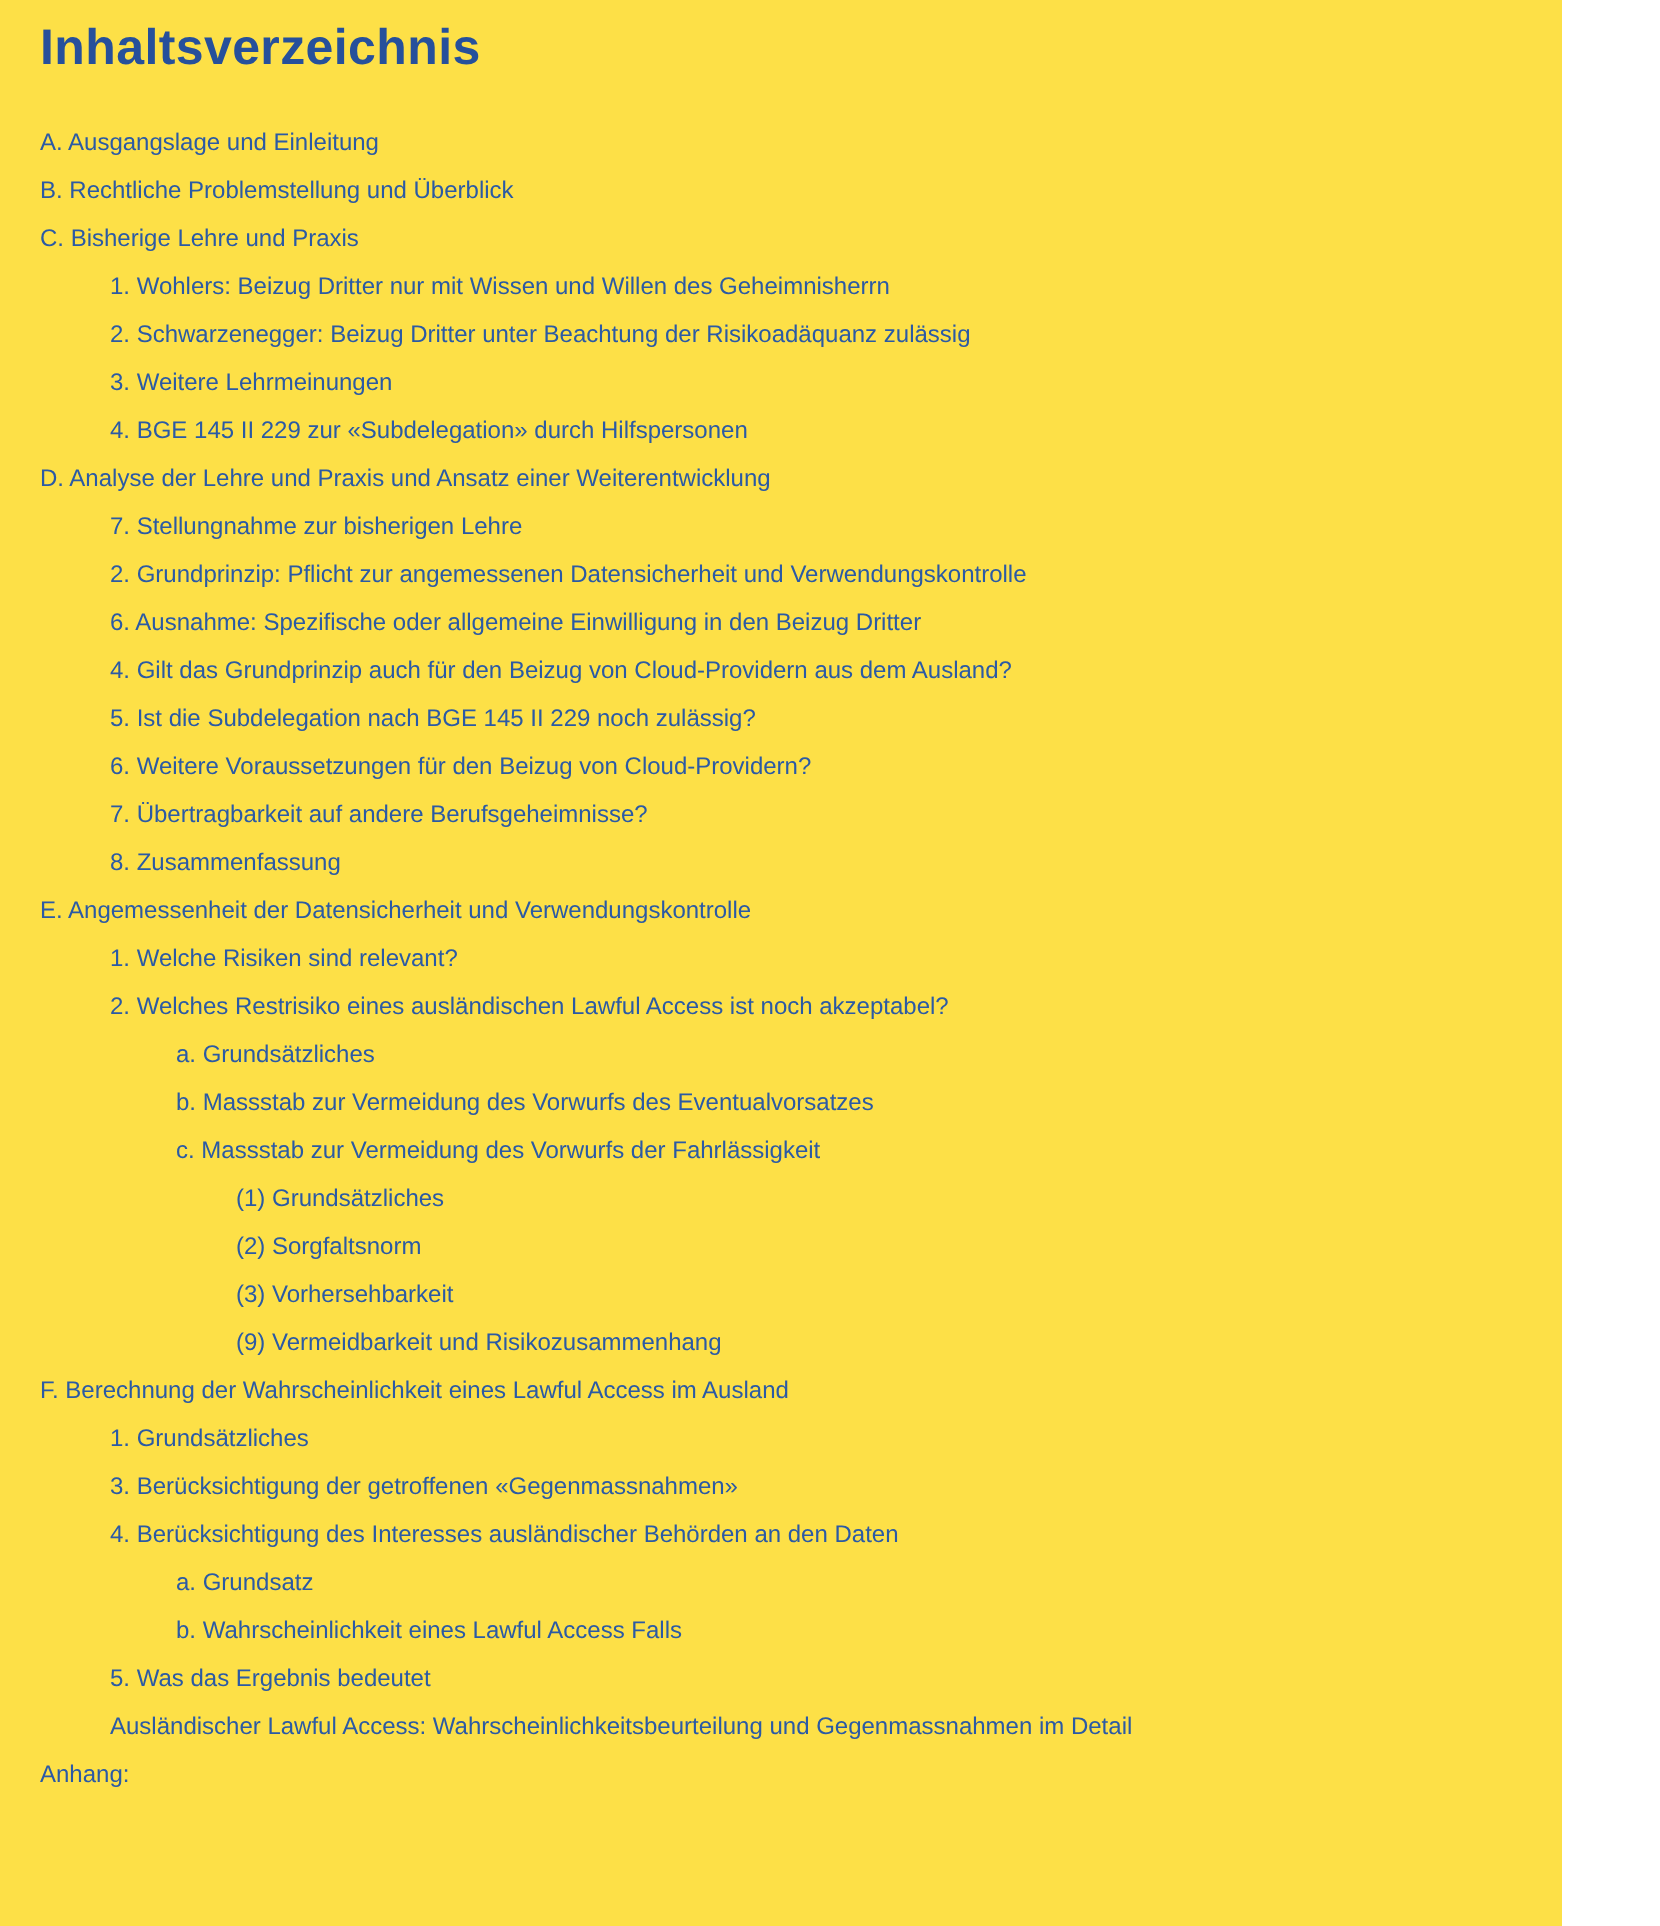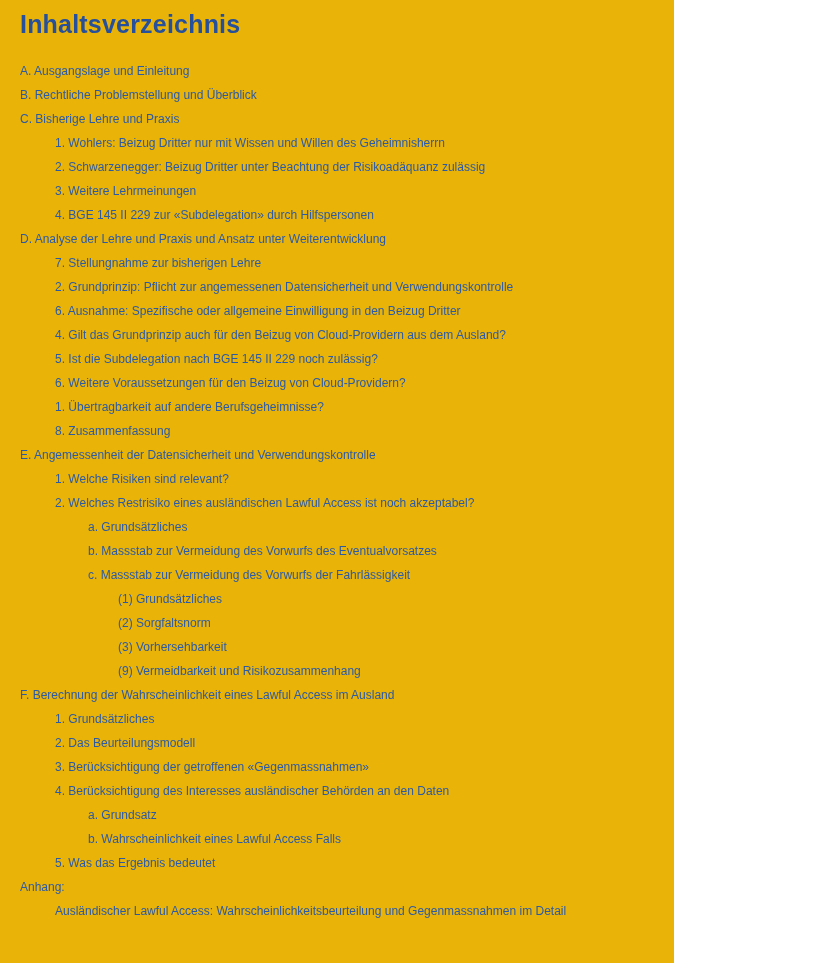--- a/index.html
+++ b/index.html
@@ -10,24 +10,24 @@
   }
   body {
     width: 830px;
     height: 963px;
     overflow: hidden;
     font-family: "Liberation Sans", sans-serif;
     -webkit-font-smoothing: antialiased;
   }
   .page {
     box-sizing: border-box;
-    width: 674px;
+    width: 781px;
     height: 963px;
     padding: 10px 10px 0 20px;
-    background: #eab308;
+    background: #fde047;
   }
   .page-title {
     margin: 0 0 21px 0;
     font-size: 25px;
     line-height: 28px;
     font-weight: bold;
     color: var(--title-color, #26509B);
     letter-spacing: 0.2px;
   }
   .toc {
@@ -51,43 +51,42 @@
 <main class="page">
   <h1 class="page-title">Inhaltsverzeichnis</h1>
   <nav class="toc" id="toc">
       <div class="entry lvl0">A. Ausgangslage und Einleitung</div>
       <div class="entry lvl0">B. Rechtliche Problemstellung und Überblick</div>
       <div class="entry lvl0">C. Bisherige Lehre und Praxis</div>
       <div class="entry lvl1">1. Wohlers: Beizug Dritter nur mit Wissen und Willen des Geheimnisherrn</div>
       <div class="entry lvl1">2. Schwarzenegger: Beizug Dritter unter Beachtung der Risikoadäquanz zulässig</div>
       <div class="entry lvl1">3. Weitere Lehrmeinungen</div>
       <div class="entry lvl1">4. BGE 145 II 229 zur «Subdelegation» durch Hilfspersonen</div>
-      <div class="entry lvl0">D. Analyse der Lehre und Praxis und Ansatz unter Weiterentwicklung</div>
+      <div class="entry lvl0">D. Analyse der Lehre und Praxis und Ansatz einer Weiterentwicklung</div>
       <div class="entry lvl1">7. Stellungnahme zur bisherigen Lehre</div>
       <div class="entry lvl1">2. Grundprinzip: Pflicht zur angemessenen Datensicherheit und Verwendungskontrolle</div>
       <div class="entry lvl1">6. Ausnahme: Spezifische oder allgemeine Einwilligung in den Beizug Dritter</div>
       <div class="entry lvl1">4. Gilt das Grundprinzip auch für den Beizug von Cloud-Providern aus dem Ausland?</div>
       <div class="entry lvl1">5. Ist die Subdelegation nach BGE 145 II 229 noch zulässig?</div>
       <div class="entry lvl1">6. Weitere Voraussetzungen für den Beizug von Cloud-Providern?</div>
-      <div class="entry lvl1">1. Übertragbarkeit auf andere Berufsgeheimnisse?</div>
+      <div class="entry lvl1">7. Übertragbarkeit auf andere Berufsgeheimnisse?</div>
       <div class="entry lvl1">8. Zusammenfassung</div>
       <div class="entry lvl0">E. Angemessenheit der Datensicherheit und Verwendungskontrolle</div>
       <div class="entry lvl1">1. Welche Risiken sind relevant?</div>
       <div class="entry lvl1">2. Welches Restrisiko eines ausländischen Lawful Access ist noch akzeptabel?</div>
       <div class="entry lvl2">a. Grundsätzliches</div>
       <div class="entry lvl2">b. Massstab zur Vermeidung des Vorwurfs des Eventualvorsatzes</div>
       <div class="entry lvl2">c. Massstab zur Vermeidung des Vorwurfs der Fahrlässigkeit</div>
       <div class="entry lvl3">(1) Grundsätzliches</div>
       <div class="entry lvl3">(2) Sorgfaltsnorm</div>
       <div class="entry lvl3">(3) Vorhersehbarkeit</div>
       <div class="entry lvl3">(9) Vermeidbarkeit und Risikozusammenhang</div>
       <div class="entry lvl0">F. Berechnung der Wahrscheinlichkeit eines Lawful Access im Ausland</div>
       <div class="entry lvl1">1. Grundsätzliches</div>
-      <div class="entry lvl1">2. Das Beurteilungsmodell</div>
       <div class="entry lvl1">3. Berücksichtigung der getroffenen «Gegenmassnahmen»</div>
       <div class="entry lvl1">4. Berücksichtigung des Interesses ausländischer Behörden an den Daten</div>
       <div class="entry lvl2">a. Grundsatz</div>
       <div class="entry lvl2">b. Wahrscheinlichkeit eines Lawful Access Falls</div>
       <div class="entry lvl1">5. Was das Ergebnis bedeutet</div>
+      <div class="entry lvl1">Ausländischer Lawful Access: Wahrscheinlichkeitsbeurteilung und Gegenmassnahmen im Detail</div>
       <div class="entry lvl0">Anhang:</div>
-      <div class="entry lvl1">Ausländischer Lawful Access: Wahrscheinlichkeitsbeurteilung und Gegenmassnahmen im Detail</div>
     </nav>
 </main>
 
 </body></html>

